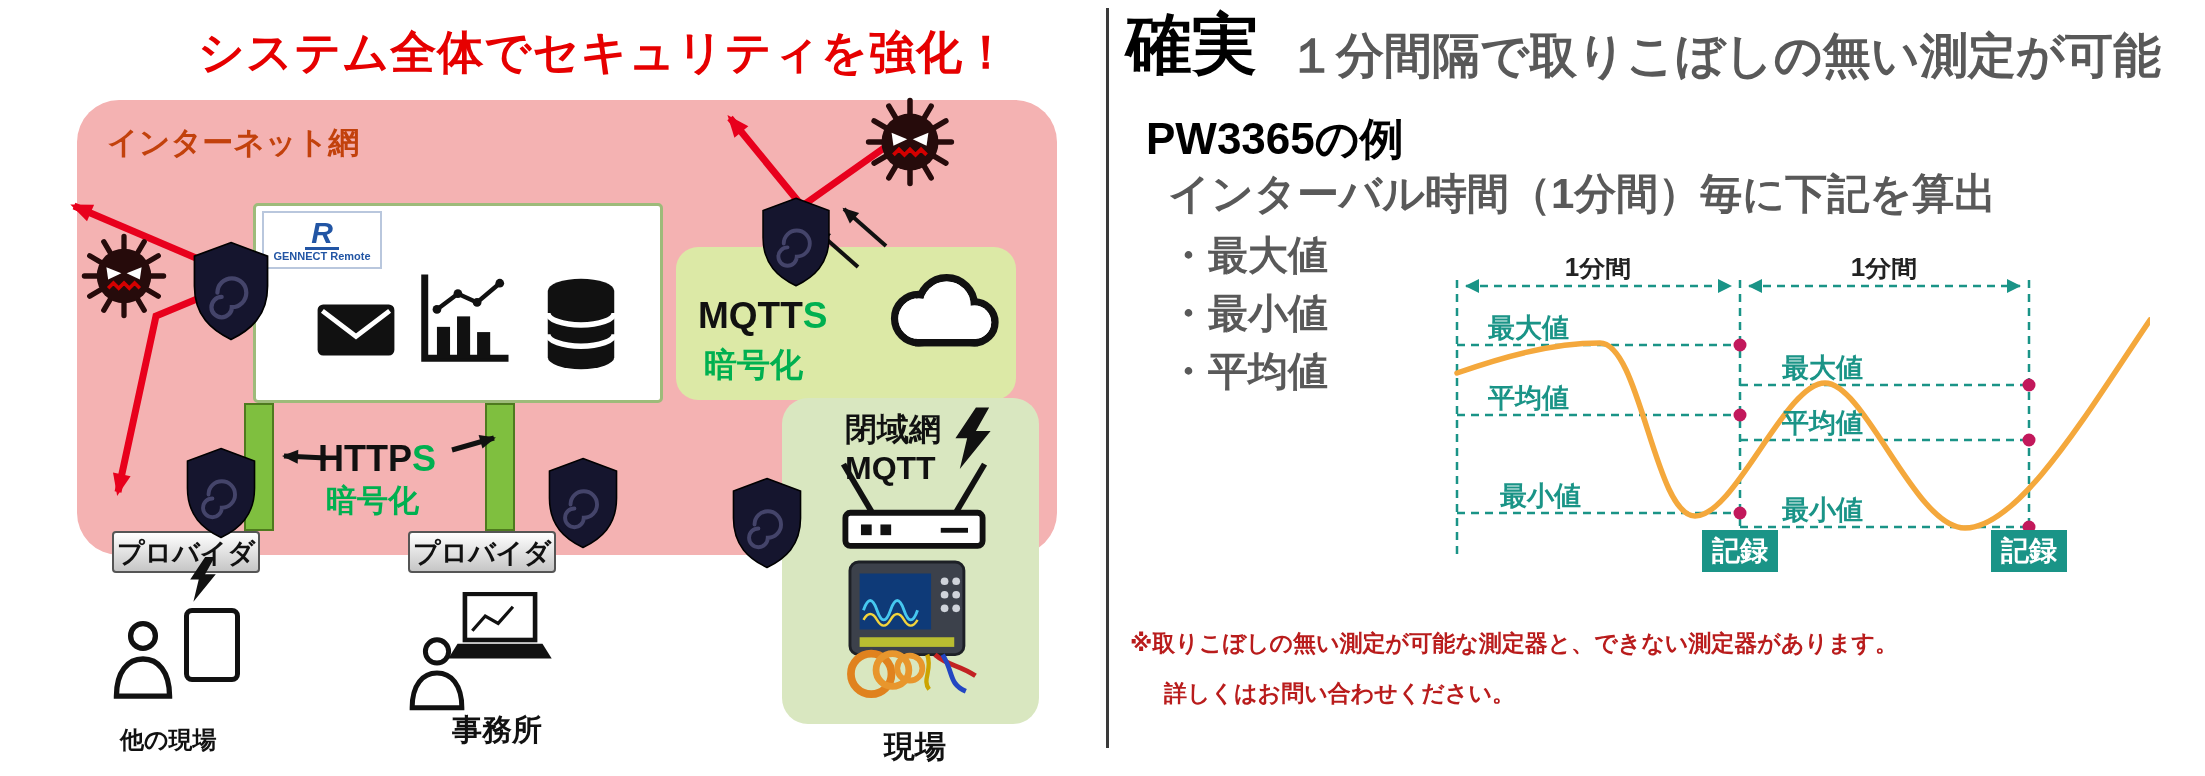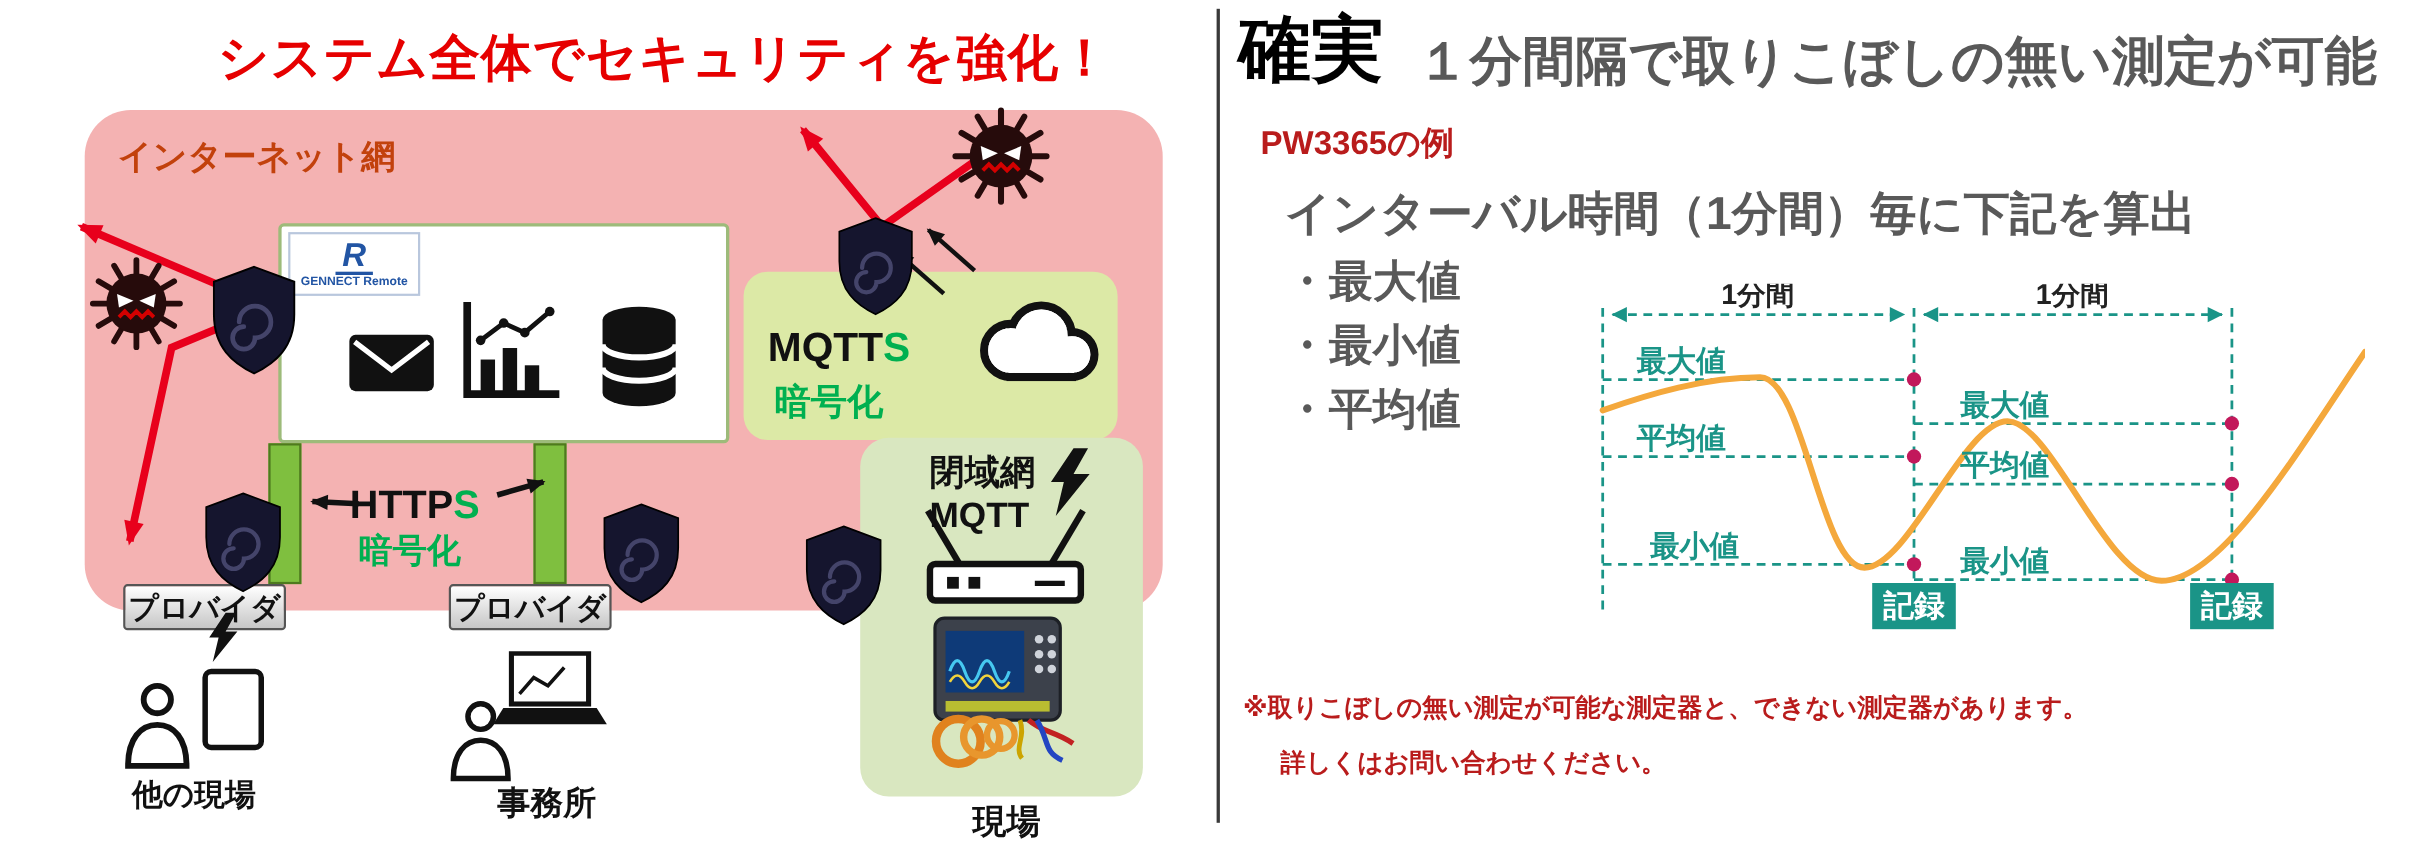--- a/index.html
+++ b/index.html
@@ -32,21 +32,21 @@
   .tablet{width:46px;height:64px;background:#fff;border:5px solid #111;border-radius:8px;z-index:2;}
   .overlay{left:0;top:0;width:1105px;height:776px;z-index:3;pointer-events:none;}
   .red-ln{stroke:#E8001C;stroke-width:7;fill:none;}
   .blk-ln{stroke:#111;stroke-width:5;fill:none;}
   .shield-svg{z-index:4;}
   .virus-svg{z-index:4;}
   .divider{left:1106px;top:8px;width:3px;height:740px;background:#3a3a3a;z-index:1;}
   
   .r-title{left:1126px;top:0px;font-size:66px;font-weight:bold;color:#000;font-family:Liberation Serif, serif;}
   .r-sub{left:1288px;top:24px;font-size:48px;font-weight:bold;color:#595959;}
-  .r-h1{left:1146px;top:110px;font-size:30px;font-weight:bold;color:#b91c1c;text-align:right;}
+  .r-h1{left:1146px;top:110px;font-size:44px;font-weight:bold;color:#000000;text-align:right;}
   .r-h2{left:1168px;top:166px;font-size:42px;font-weight:bold;color:#595959;}
   .r-bullet{left:1168px;font-size:40px;font-weight:bold;color:#595959;}
   .chart{left:1450px;top:258px;width:700px;height:340px;z-index:1;}
   .tdash{stroke:#1A9487;stroke-width:2.5;stroke-dasharray:8 6;fill:none;}
   .curve{stroke:#F4A83C;stroke-width:5.5;fill:none;stroke-linecap:round;}
   .dot{fill:#C2185B;}
   .t-blk{font-size:26px;font-weight:bold;fill:#222;}
   .t-teal{font-size:27px;font-weight:bold;fill:#1A9487;}
   .rec-box{fill:#1A9487;}
   .t-rec{font-size:28px;font-weight:bold;fill:#fff;}
@@ -147,21 +147,21 @@
   </div>
 
   <svg class="abs" style="left:186px;top:556px;width:34px;height:48px;z-index:3" viewBox="0 0 60 90">
     <path d="M34 2 L6 44 H22 L12 86 L54 34 H34 L52 2 Z" fill="#111"></path>
   </svg>
 
   <svg class="abs" style="left:112px;top:618px;width:62px;height:82px;z-index:2" viewBox="0 0 70 92">
       <use href="#person"></use>
     </svg>
   <div class="abs tablet" style="left:184px;top:608px"></div>
-  <div class="abs site-label" style="left:120px;top:704px;font-size:28px">他の現場</div>
+  <div class="abs site-label" style="left:120px;top:724px;font-size:24px">他の現場</div>
 
   <svg class="abs" style="left:408px;top:634px;width:58px;height:78px;z-index:2" viewBox="0 0 70 92">
       <use href="#person"></use>
     </svg>
   <svg class="abs" style="left:446px;top:592px;width:108px;height:72px;z-index:1" viewBox="0 0 116 78">
     <rect x="20" y="2" width="76" height="50" fill="#fff" stroke="#111" stroke-width="5"></rect>
     <path d="M28 42 L42 26 L56 34 L72 16" stroke="#111" stroke-width="3.5" fill="none"></path>
     <path d="M12 56 L104 56 L114 72 L2 72 Z" fill="#111"></path>
   </svg>
   <div class="abs site-label" style="left:452px;top:710px">事務所</div>

